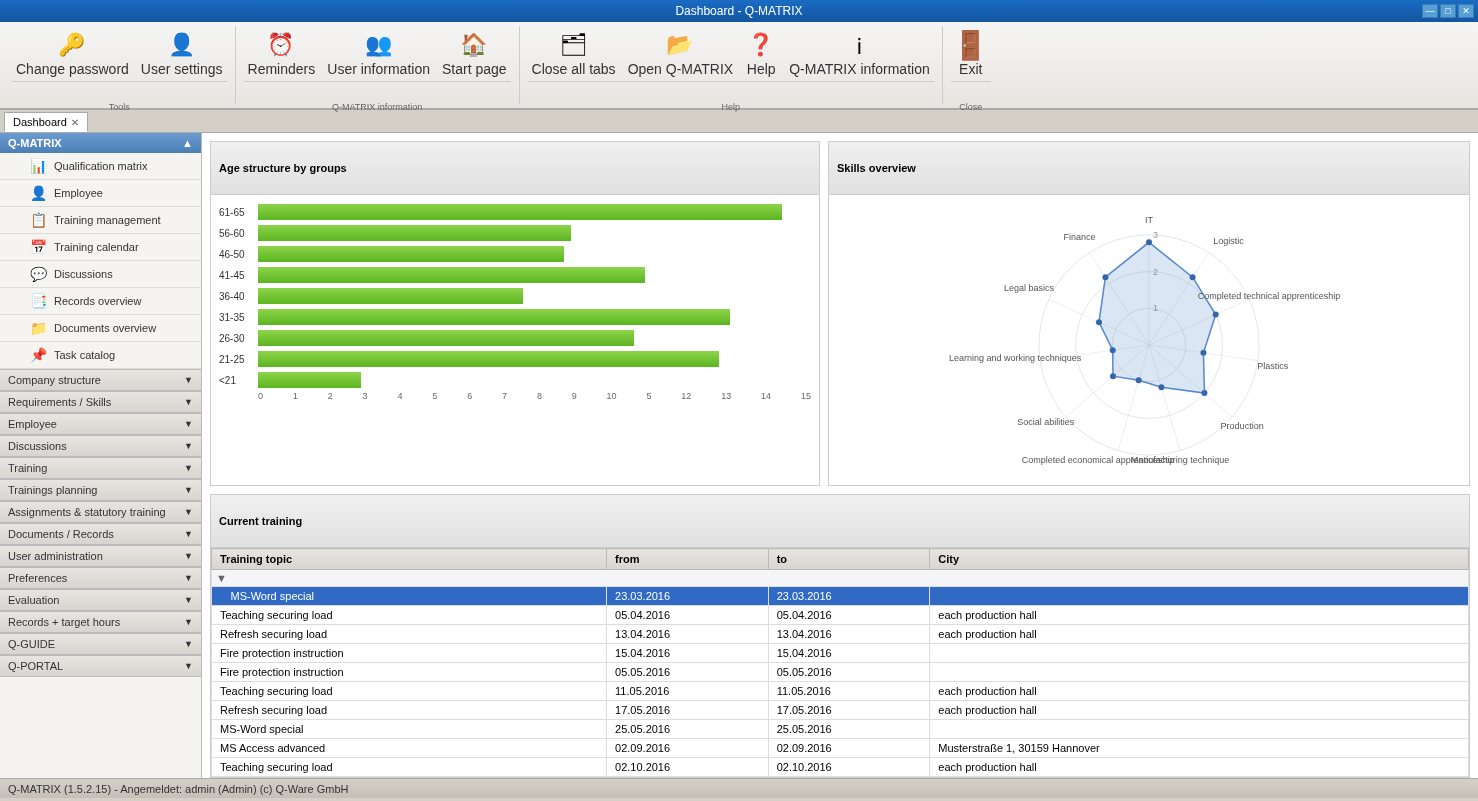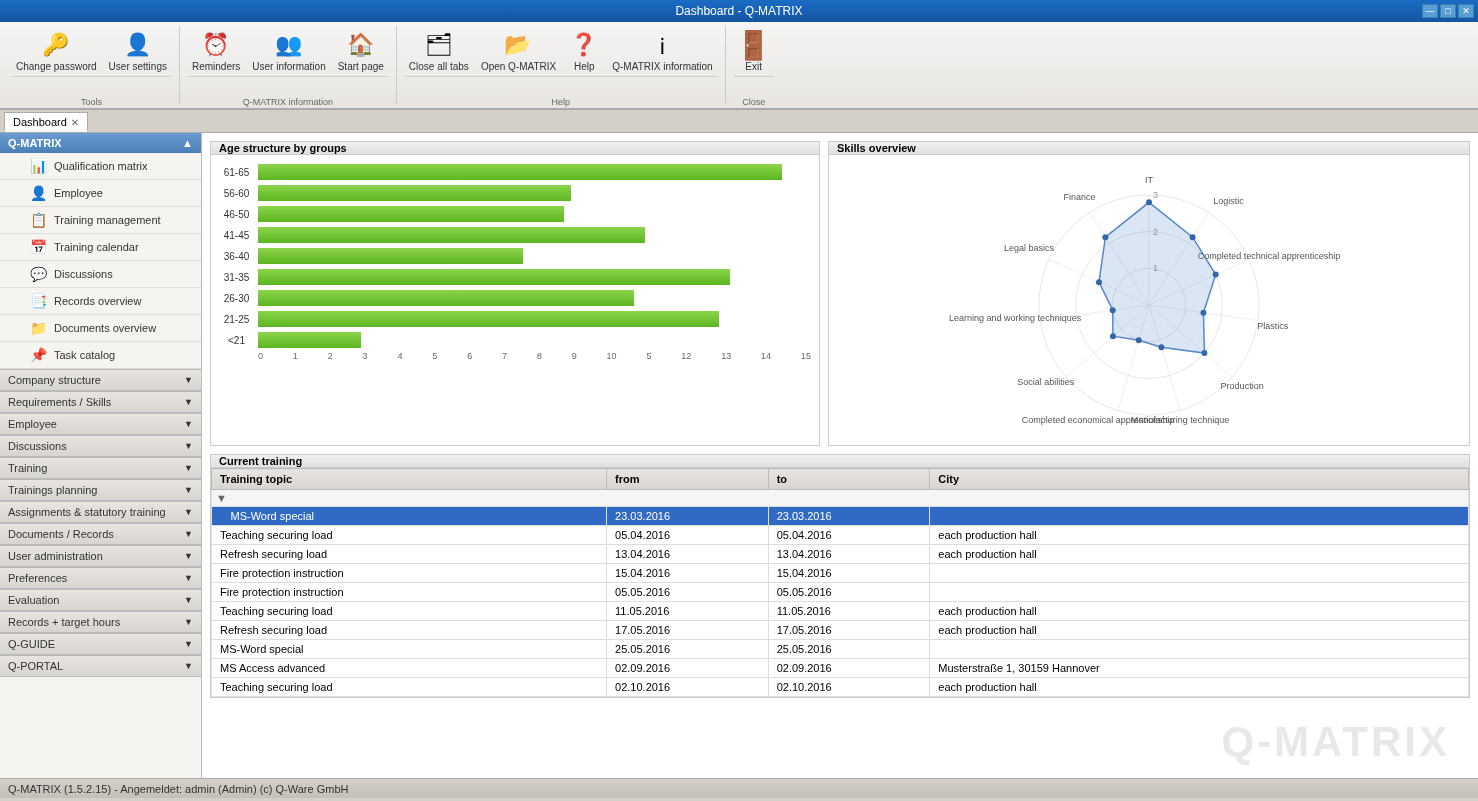--- a/index.html
+++ b/index.html
@@ -102,21 +102,21 @@
       padding: 3px 4px;
       min-width: 40px;
       border-radius: 2px;
     }
     .ribbon-btn .btn-icon {
       width: 32px; height: 32px;
       display: flex; align-items: center; justify-content: center;
       font-size: 22px;
     }
     .ribbon-btn .btn-label {
-      font-size: 10px;
+      font-size: 14px;
       text-align: center;
       line-height: 1.2;
       color: #333;
     }
 
     
     #main {
       display: flex;
       height: calc(100vh - 22px - 88px - 26px - 20px);
     }
@@ -189,21 +189,21 @@
     }
 
     
     .chart-panel {
       border: 1px solid #ccc;
       background: white;
     }
     .chart-title {
       background: linear-gradient(to bottom, #f0f0f0, #e0e0e0);
       border-bottom: 1px solid #ccc;
-      padding: 0 8px;
+      padding: 20px 8px;
       font-size: 11px;
       font-weight: bold;
     }
     .chart-content {
       padding: 8px;
     }
 
     
     #age-chart {
       flex: 0 0 610px;
@@ -214,21 +214,21 @@
       gap: 3px;
     }
     .bar-row {
       display: flex;
       align-items: center;
       gap: 4px;
       height: 18px;
     }
     .bar-label {
       width: 35px;
-      text-align: center;
+      text-align: left;
       font-size: 10px;
       color: #333;
     }
     .bar-container {
       flex: 1;
       height: 16px;
       position: relative;
     }
     .bar {
       height: 100%;

